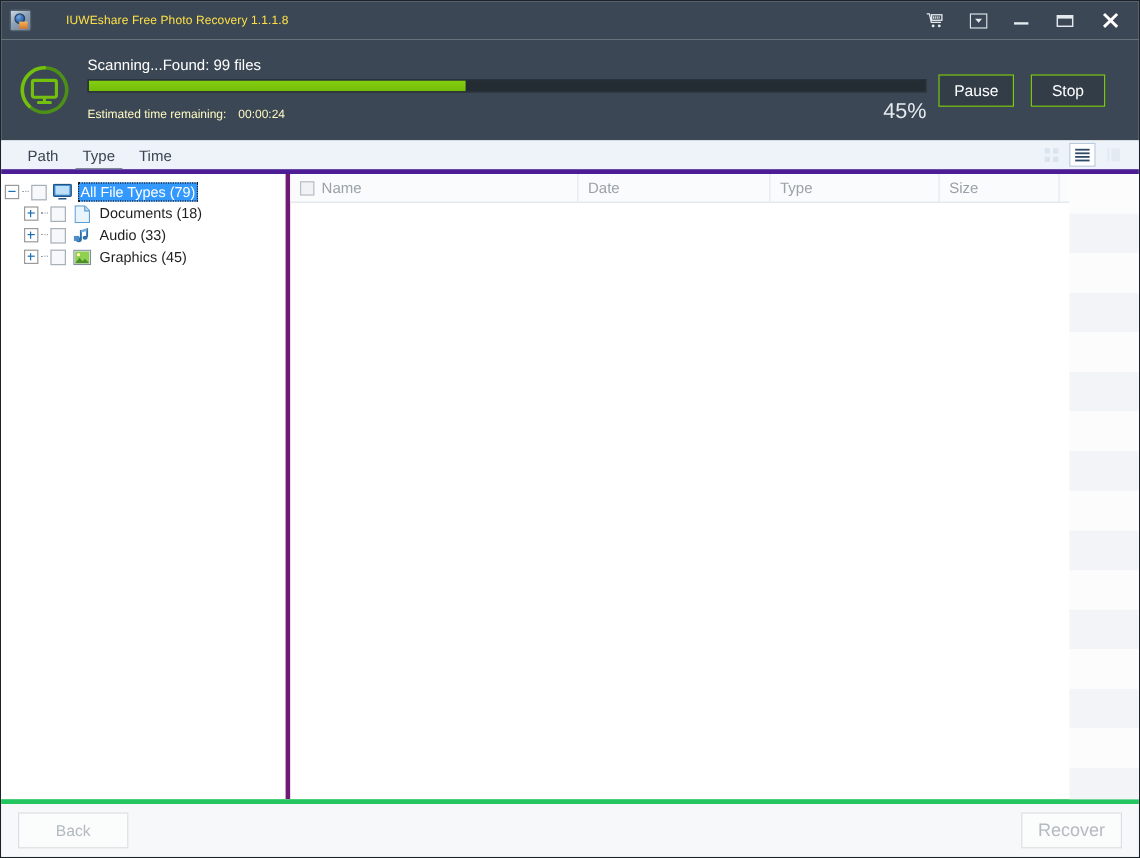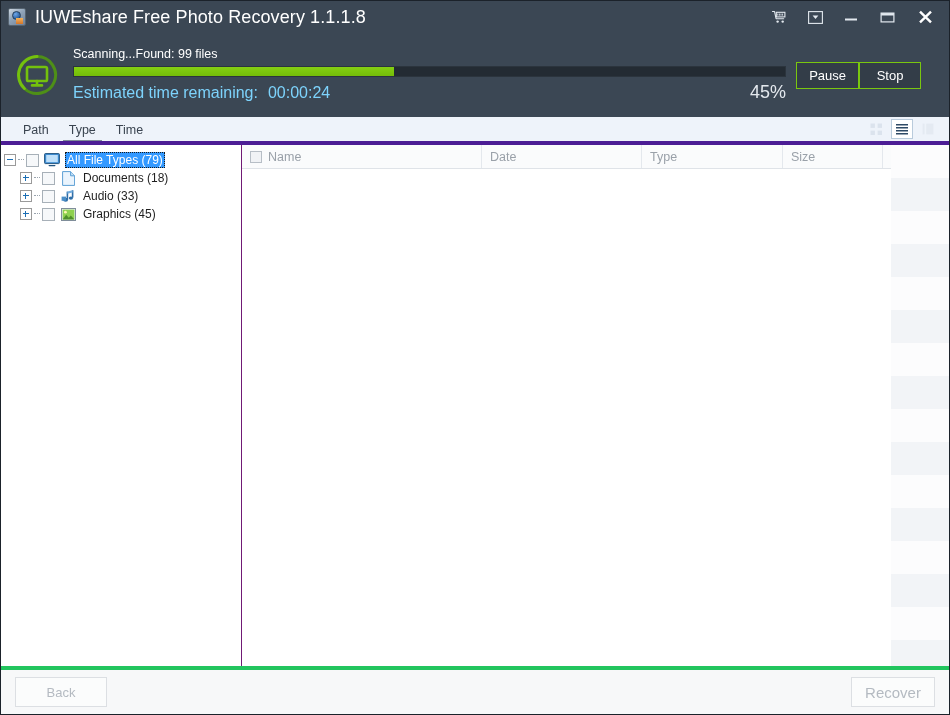--- a/index.html
+++ b/index.html
@@ -57,24 +57,25 @@
     box-sizing: border-box;
   }
   .title-app-icon::after {
     content: "";
     position: absolute;
     right: 2px; bottom: 1px;
     width: 7px; height: 6px;
     background: linear-gradient(180deg, #f3b35c 0%, #d4762a 100%);
   }
   .title-text {
-    color: #ffffff;
-    font-size: 18px;
+    color: #fde047;
+    font-size: 10px;
     letter-spacing: 0.1px;
     white-space: nowrap;
+    margin-left: 20px;
   }
   .title-spacer { flex: 1 1 auto; }
   .win-btns {
     display: flex;
     align-items: center;
     height: 32px;
     padding-right: 4px;
   }
   .win-btn {
     width: 36px;
@@ -127,36 +128,36 @@
   .progress-fill {
     height: 100%;
     background: linear-gradient(180deg, #84cf12 0%, #74bd08 100%);
   }
   .scan-sub-row {
     display: flex;
     align-items: baseline;
     margin-top: 5px;
   }
   .scan-eta {
-    color: #7dd3fc;
-    font-size: 16px;
+    color: #fef9c3;
+    font-size: 10px;
     white-space: nowrap;
   }
   .scan-eta .eta-value { margin-left: 10px; }
   .scan-sub-spacer { flex: 1 1 auto; }
   .scan-percent {
     color: #e4e9ee;
     font-size: 18px;
     white-space: nowrap;
   }
   .scan-actions {
     display: flex;
     align-items: center;
     flex: none;
-    gap: 0;
+    gap: 14px;
     margin-right: 12px;
   }
   .ctl-btn {
     min-width: 62px;
     height: 27px;
     padding: 0 12px;
     background: #333d48;
     border: 1px solid #7ac70f;
     color: #ffffff;
     font-size: 13px;
@@ -257,21 +258,21 @@
     display: flex;
     min-height: 0;
     background: #ffffff;
   }
 
   
   .tree-panel {
     width: 241px;
     flex: none;
     background: #ffffff;
-    border-right: 1px solid #701a75;
+    border-right: 4px solid #701a75;
     padding-top: 6px;
     box-sizing: border-box;
     overflow: hidden;
   }
   .tree-row {
     height: 18px;
     display: flex;
     align-items: center;
     font-size: 12px;
     color: #1f1f1f;

